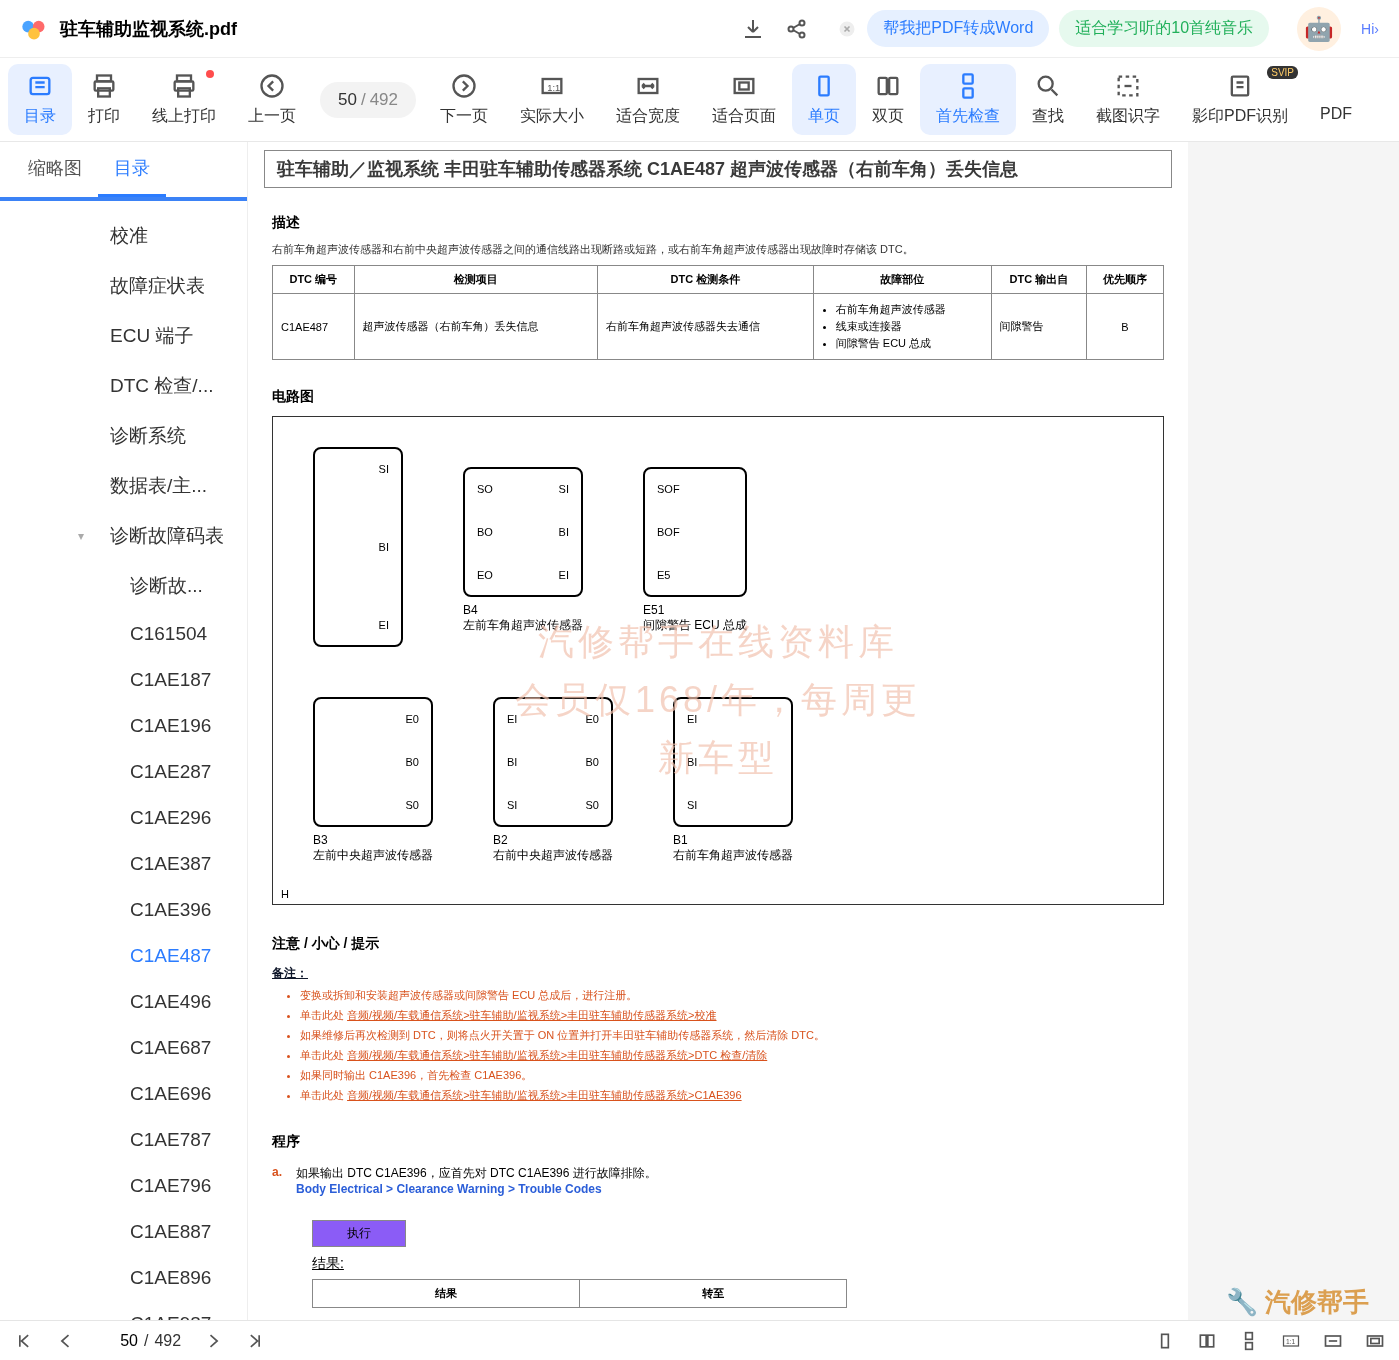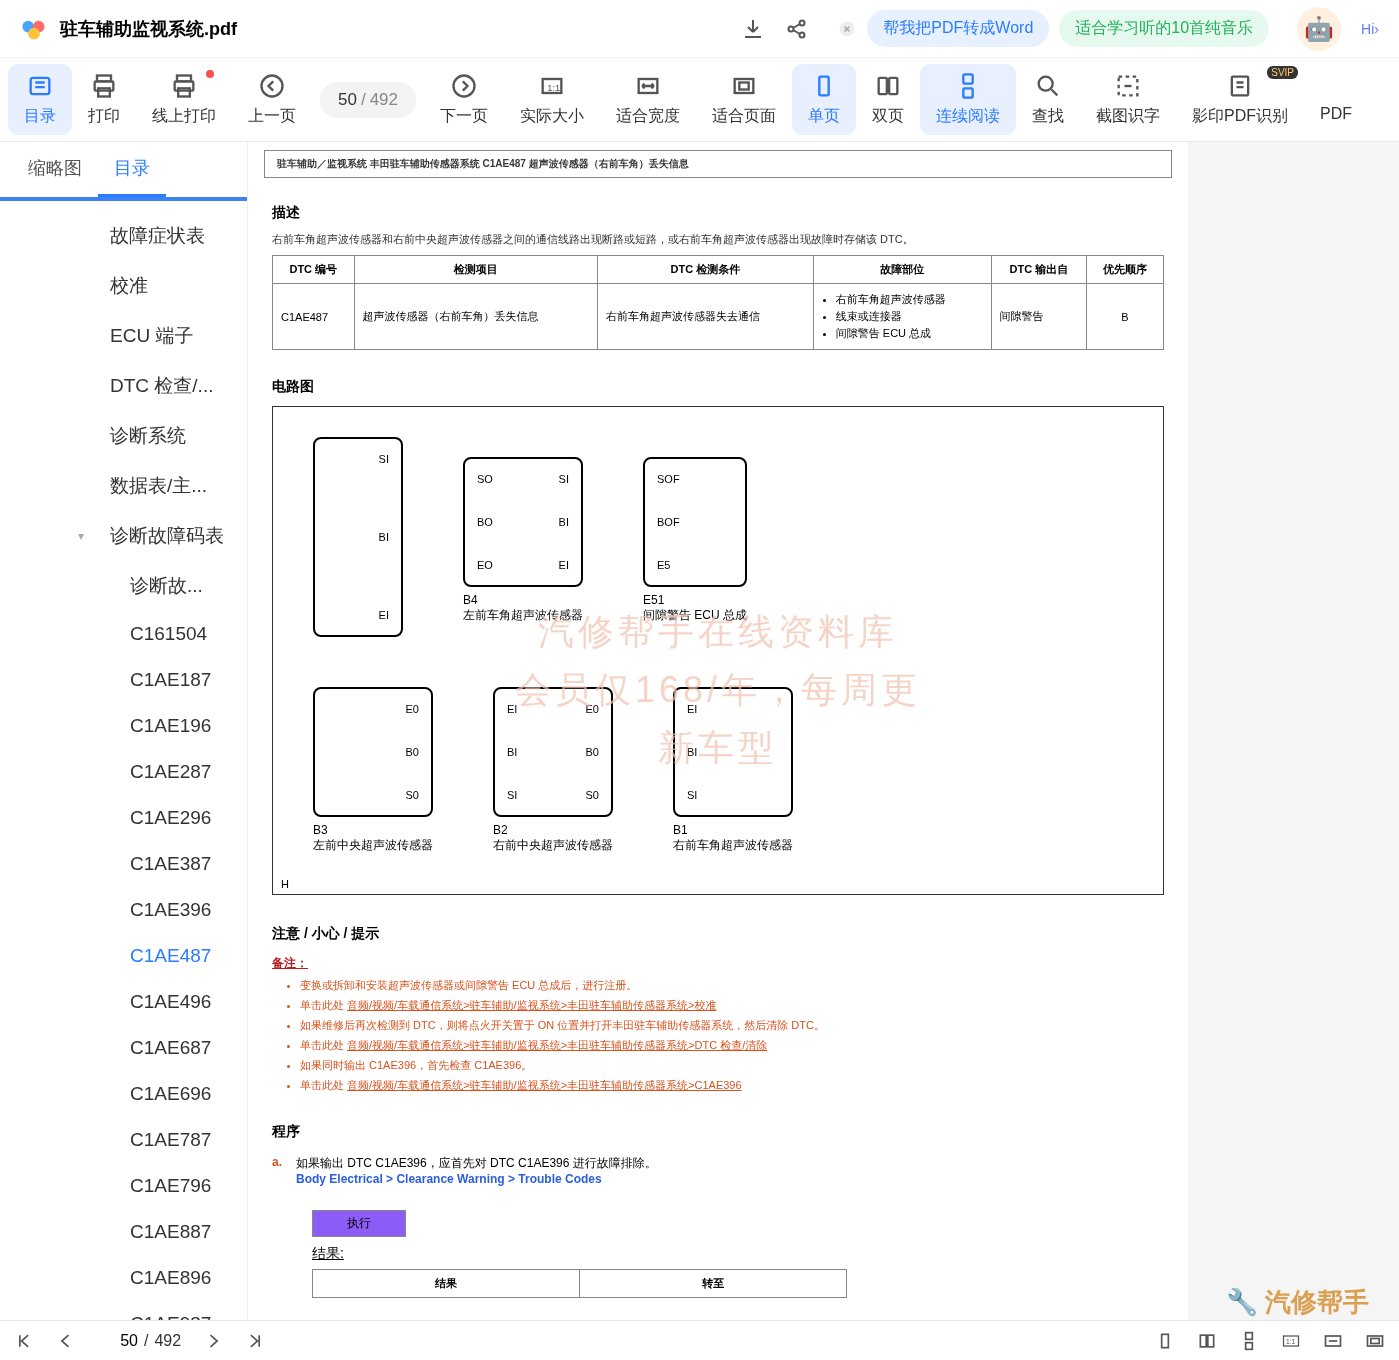--- a/index.html
+++ b/index.html
@@ -41,21 +41,21 @@
 .tree { flex:1; overflow-y:auto; padding: 10px 0; }
 .tree-item { padding: 12px 0 12px 110px; font-size: 19px; color:#333; cursor:pointer; white-space:nowrap; overflow:hidden; text-overflow:ellipsis; position:relative; }
 .tree-item.l1 { padding-left: 110px; }
 .tree-item.l2 { padding-left: 130px; }
 .tree-item.active { color:#2b7cff; }
 .tree-caret { position:absolute; left:78px; top:18px; color:#aaa; font-size:12px; }
 
 
 .doc-area { flex:1; background:#f5f5f5; overflow:auto; display:flex; justify-content:flex-start; padding: 0; }
 .doc-page { background:#fff; width: 940px; margin: 0; position:relative; font-size:12px; }
-.doc-header-band { background:#fff; color:#3a3a3a; font-weight:bold; font-size:10px; padding:6px 12px; border:1px solid #888; margin: 8px 16px 0 16px; }
+.doc-header-band { background:#fff; color:#3a3a3a; font-weight:bold; font-size:18px; padding:6px 12px; border:1px solid #888; margin: 8px 16px 0 16px; }
 
 .doc-inner { padding: 10px 24px; }
 .sect-title { font-weight:bold; font-size:14px; margin: 16px 0 10px 0; }
 .small-text { font-size:11px; color:#333; }
 
 
 table.dtc { border-collapse:collapse; width:100%; font-size:11px; }
 table.dtc th, table.dtc td { border:1px solid #888; padding:6px 8px; text-align:center; vertical-align:middle; }
 table.dtc th { background:#fff; font-weight:bold; }
 table.dtc ul { text-align:left; padding-left: 14px; }
@@ -65,21 +65,21 @@
 .circuit-wrap { border:1px solid #333; margin-top:10px; padding: 30px 40px; position:relative; }
 .diag-row { display:flex; gap: 60px; margin-bottom: 50px; position:relative; }
 .box { border:2px solid #000; border-radius:8px; padding: 14px 12px; min-width:90px; display:flex; flex-direction:column; justify-content:space-between; position:relative; background:#fff; }
 .box-tall { height:200px; }
 .box-short { height:130px; }
 .pin-row { display:flex; justify-content:space-between; font-size:11px; }
 .pin-left { text-align:left; }
 .pin-right { text-align:right; }
 .box-label { font-size:12px; margin-top:6px; }
 .watermark { position:absolute; left:50%; top:58%; transform:translate(-50%,-50%); color:#f2c3b0; font-size:36px; text-align:center; line-height:1.6; pointer-events:none; opacity:0.7; font-family: "SimSun", serif; letter-spacing:4px; }
-.note-label { color:#b91c1c; font-weight:bold; font-size:12px; margin:12px 0 6px 0;text-decoration:underline; }
+.note-label { color:#0f172a; font-weight:bold; font-size:12px; margin:12px 0 6px 0;text-decoration:underline; }
 .note-list { padding-left:28px; }
 .note-list li { color:#d8521d; font-size:11px; margin:5px 0; list-style:disc; }
 .note-list a { color:#d8521d; text-decoration:underline; }
 
 
 .proc-header { background:#e8e8e8; border-top:2px solid #333; padding:6px 10px; font-weight:bold; font-size:12px; margin-top:12px; }
 .proc-step { display:flex; gap:14px; margin:14px 0; font-size:12px; }
 .proc-step .alpha { color:#d8521d; font-weight:bold; }
 .proc-link { color:#2b5ed8; font-weight:bold; }
 .exec-btn { border:1px solid #888; padding:4px 34px; font-size:12px; display:inline-block; margin:10px 0 8px 40px; background:#8b5cf6; }
@@ -210,21 +210,21 @@
         <rect x="4" y="5" width="7" height="14" rx="1"></rect>
         <rect x="13" y="5" width="7" height="14" rx="1"></rect>
       </svg>
     <span>双页</span>
   </div>
   <div class="tool-btn active">
     <svg viewBox="0 0 24 24" fill="none" stroke="currentColor" stroke-width="2">
         <rect x="8" y="2" width="8" height="8" rx="1"></rect>
         <rect x="8" y="14" width="8" height="8" rx="1"></rect>
       </svg>
-    <span>连续阅读</span>
+    <span>首先检查</span>
   </div>
   <div class="tool-btn">
     <svg viewBox="0 0 24 24" fill="none" stroke="currentColor" stroke-width="2">
         <circle cx="10" cy="10" r="6"></circle>
         <path d="M15 15l5 5"></path>
       </svg>
     <span>查找</span>
   </div>
   <div class="tool-btn">
     <svg viewBox="0 0 24 24" fill="none" stroke="currentColor" stroke-width="2">
@@ -248,22 +248,22 @@
 </div>
 
 <div class="content-row">
 
   <div class="sidebar">
     <div class="side-tabs">
       <div class="side-tab">缩略图</div>
       <div class="side-tab active">目录</div>
     </div>
     <div class="tree" id="tree">
+        <div class="tree-item l1">校准</div>
         <div class="tree-item l1">故障症状表</div>
-        <div class="tree-item l1">校准</div>
         <div class="tree-item l1">ECU 端子</div>
         <div class="tree-item l1">DTC 检查/...</div>
         <div class="tree-item l1">诊断系统</div>
         <div class="tree-item l1">数据表/主...</div>
         <div class="tree-item l1">诊断故障码表<span class="tree-caret">▾</span></div>
         <div class="tree-item l2">诊断故...</div>
         <div class="tree-item l2">C161504</div>
         <div class="tree-item l2">C1AE187</div>
         <div class="tree-item l2">C1AE196</div>
         <div class="tree-item l2">C1AE287</div>

